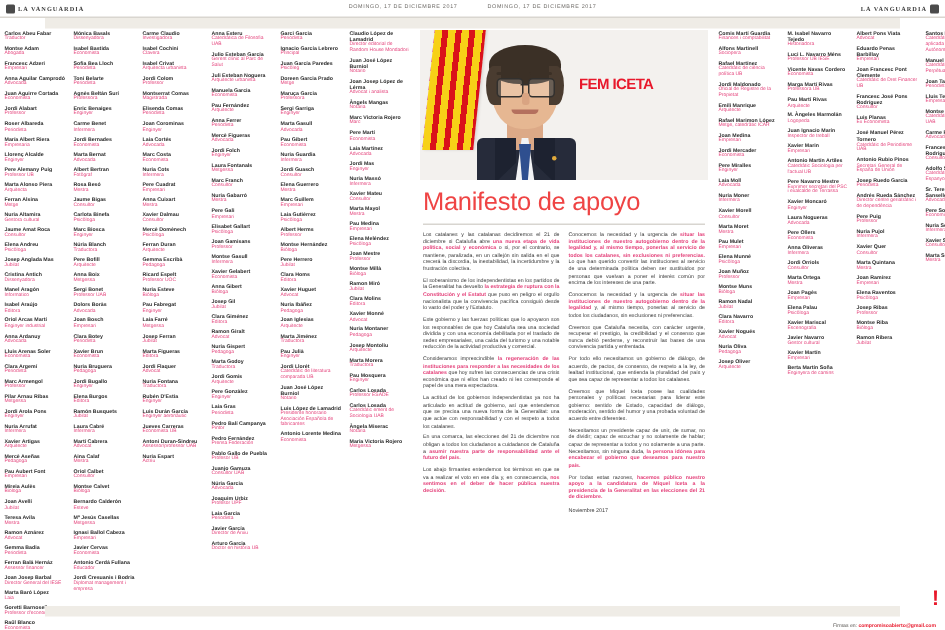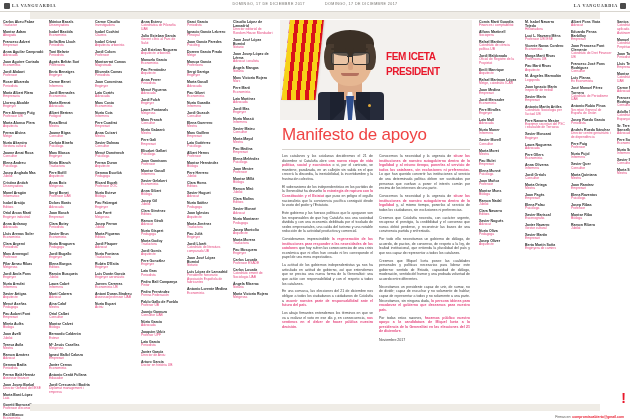--- a/index.html
+++ b/index.html
@@ -980,21 +980,20 @@
           <div class="p-brow-l"></div>
           <div class="p-brow-r"></div>
           <div class="p-glass-l"></div>
           <div class="p-glass-r"></div>
           <div class="p-bridge"></div>
           <div class="p-nose"></div>
           <div class="p-mouth"></div>
         </div>
         <div class="headline">
           <span class="hl2">FEM ICETA</span>
-          <span class="hl2">PRESIDENT</span>
         </div>
       </div>
 
       <div class="bigtitle">Manifesto de apoyo</div>
       <div class="rule"></div>
 
       <div class="bodycols">
         <div class="bcol" id="body-left">
             <p>Los catalanes y las catalanas decidiremos el 21 de diciembre si Cataluña abre <span class="hi">una nueva etapa de vida política, social y económica</span> o si, por el contrario, se mantiene, paralizada, en un callejón sin salida en el que crecerá la discordia, la inestabilidad, la incertidumbre y la frustración colectiva.</p>
             <p>El soberanismo de los independentistas en los partidos de la Generalitat ha devuelto <span class="hi">la estrategia de ruptura con la Constitución y el Estatut</span> que puso en peligro el orgullo nacionalista que la convivencia pacífica consiguió desde lo vasto del poder y l'Estatuto.</p>

